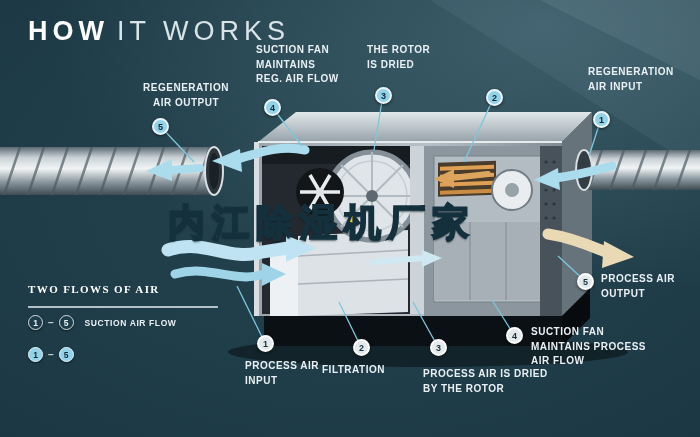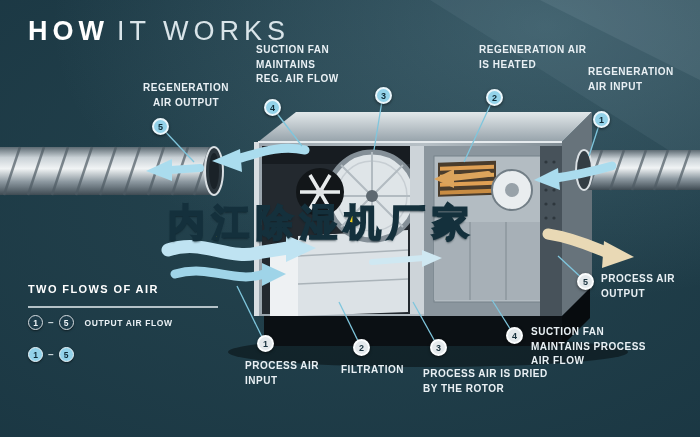--- a/index.html
+++ b/index.html
@@ -20,21 +20,21 @@
     white-space:pre-line;text-transform:uppercase;
   }
   .lbl.center{text-align:center;}
   .badge{
     position:absolute;z-index:5;width:17px;height:17px;box-sizing:border-box;border-radius:50%;
     display:flex;align-items:center;justify-content:center;
     font-size:9px;font-weight:700;box-shadow:0 1px 3px rgba(0,0,0,.55);
   }
   .badge.regen{background:#93d2e9;color:#0e2a36;border:2px solid #eaf6fb;}
   .badge.process{background:#e4e9ec;color:#17313d;border:2px solid #fbfdfe;}
-  .legend-title{position:absolute;left:28px;top:283px;z-index:4;color:#fff;font-size:11px;font-weight:700;letter-spacing:1.4px;}
+  .legend-title{position:absolute;left:28px;top:283px;z-index:4;color:#fff;font-size:11px;font-weight:700;letter-spacing:1.4px;font-family:Liberation Serif, serif;}
   .legend-line{position:absolute;left:28px;top:306px;z-index:4;width:190px;height:2px;background:#cfd9de;opacity:.85;}
   .legend-row{position:absolute;left:28px;z-index:4;display:flex;align-items:center;gap:5px;}
   .legend-row .lab{color:#e9f0f4;font-size:8.5px;font-weight:700;letter-spacing:.6px;margin-left:6px;}
   .legend-row .dash{color:#cfd9de;font-size:10px;font-weight:700;}
   .lbadge{
     width:15px;height:15px;box-sizing:border-box;border-radius:50%;
     display:inline-flex;align-items:center;justify-content:center;
     font-size:8.5px;font-weight:700;box-shadow:0 1px 2px rgba(0,0,0,.5);
   }
   .lbadge.dark{background:#1e3c4a;color:#eef4f7;border:1.5px solid #d7dfe4;}
@@ -206,36 +206,36 @@
 
   <div class="lbl center" style="left:134px;top:81px;width:104px">REGENERATION
 AIR OUTPUT</div>
   <span class="badge regen" style="left:152px;top:118px">5</span>
 
   <div class="lbl" style="left:256px;top:43px;width:100px">SUCTION FAN
 MAINTAINS
 REG. AIR FLOW</div>
   <span class="badge regen" style="left:264px;top:99px">4</span>
 
+  <div class="lbl" style="left:367px;top:43px;width:80px">THE ROTOR
+IS DRIED</div>
   <span class="badge regen" style="left:375px;top:87px">3</span>
 
-  <div class="lbl" style="left:479px;top:43px;width:115px">REGENERATION AIR
-IS HEATED</div>
   <span class="badge regen" style="left:486px;top:89px">2</span>
 
   <div class="lbl" style="left:588px;top:65px;width:90px">REGENERATION
 AIR INPUT</div>
   <span class="badge regen" style="left:593px;top:111px">1</span>
 
   <span class="badge process" style="left:257px;top:335px">1</span>
   <div class="lbl" style="left:245px;top:359px;width:90px">PROCESS AIR
 INPUT</div>
 
   <span class="badge process" style="left:353px;top:339px">2</span>
-  <div class="lbl" style="left:341px;top:363px;width:80px">FILTRATION</div>
+  <div class="lbl" style="left:322px;top:363px;width:80px">FILTRATION</div>
 
   <span class="badge process" style="left:430px;top:339px">3</span>
   <div class="lbl" style="left:423px;top:367px;width:140px">PROCESS AIR IS DRIED
 BY THE ROTOR</div>
 
   <span class="badge process" style="left:506px;top:327px">4</span>
   <div class="lbl" style="left:531px;top:325px;width:115px">SUCTION FAN
 MAINTAINS PROCESS
 AIR FLOW</div>
 
@@ -243,21 +243,21 @@
   <div class="lbl" style="left:601px;top:272px;width:85px">PROCESS AIR
 OUTPUT</div>
 
   <div class="legend-title">TWO FLOWS OF AIR</div>
   <div class="legend-line"></div>
 
   <div class="legend-row" style="top:315px">
     <span class="lbadge dark">1</span>
     <span class="dash">–</span>
     <span class="lbadge dark">5</span>
-    <span class="lab">OUTPUT AIR FLOW</span>
+    <span class="lab">SUCTION AIR FLOW</span>
   </div>
 
   <div class="legend-row" style="top:347px">
     <span class="lbadge blue">1</span>
     <span class="dash">–</span>
     <span class="lbadge blue">5</span>
   </div>
 
 </div>
 

